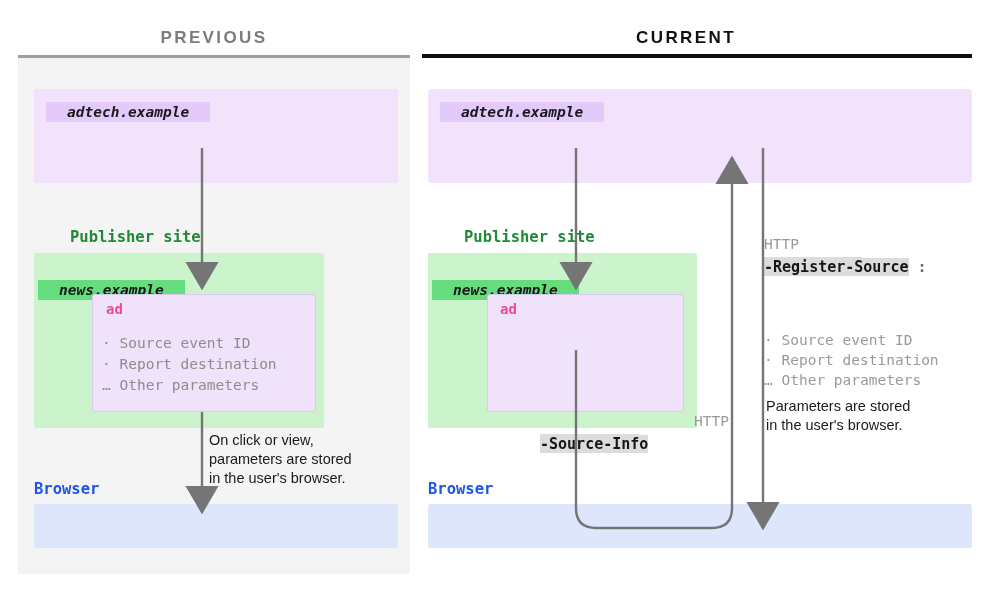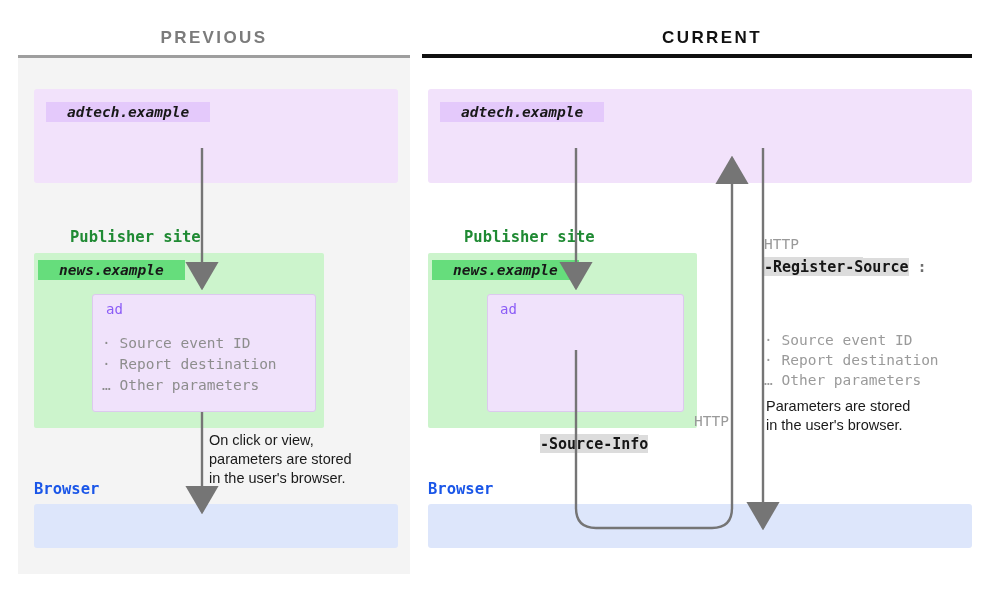--- a/index.html
+++ b/index.html
@@ -9,21 +9,21 @@
     position:relative;overflow:hidden;
   }
   .stage{position:absolute;left:0;top:0;width:996px;height:592px;}
 
   
   .col-title{
     position:absolute;text-align:center;
     font-size:17px;font-weight:bold;letter-spacing:2.4px;
   }
   #title-previous{left:18px;top:28px;width:392px;color:#7b7b7b;}
-  #title-current{left:440px;top:28px;width:544px;color:#111111;}
+  #title-current{left:414px;top:28px;width:544px;color:#111111;}
 
   .rule{position:absolute;}
   #rule-previous{left:18px;top:55px;width:392px;height:3px;background:#9e9e9e;}
   #rule-current{left:422px;top:54px;width:550px;height:4px;background:#101010;}
 
   
   #panel-previous{
     position:absolute;left:18px;top:58px;width:392px;height:516px;
     background:#f4f4f4;
   }
@@ -37,37 +37,37 @@
   .pub-box{position:absolute;background:#ccf4cc;border-radius:2px;}
   .browser-box{position:absolute;background:#dde6fb;border-radius:3px;}
 
   
   .chip{
     position:absolute;font-family:"DejaVu Sans Mono","Liberation Mono",monospace;
     font-style:italic;font-weight:bold;font-size:14.5px;color:#181818;
     padding:2px 21px;white-space:nowrap;
   }
   .chip-purple{background:#e4c9fb;}
-  .chip-green{background:#66dd7c;}
+  .chip-green{background:#66dd7c;margin-top:20px;}
 
   
   .seclabel{
     position:absolute;font-family:"DejaVu Sans Mono","Liberation Mono",monospace;
     font-size:15.5px;font-weight:bold;white-space:nowrap;
   }
   .lbl-green{color:#1f8a33;margin-left:36px;}
   .lbl-blue{color:#1a56e8;}
 
   
   .ad-card{
     position:absolute;background:#f0e2fb;border:1px solid #dcc9ee;border-radius:3px;
   }
   .ad-title{
     position:absolute;font-family:"DejaVu Sans Mono","Liberation Mono",monospace;
-    font-size:14px;font-weight:normal;color:#8b5cf6;white-space:nowrap;
+    font-size:14px;font-weight:bold;color:#ec4899;white-space:nowrap;
   }
   .ad-list{
     position:absolute;font-family:"DejaVu Sans Mono","Liberation Mono",monospace;
     font-size:14.5px;color:#8d8d8d;line-height:21px;white-space:pre;
   }
 
   
   .note{
     position:absolute;font-family:"Liberation Sans",sans-serif;
     font-size:14.5px;color:#1a1a1a;line-height:19px;white-space:pre;

